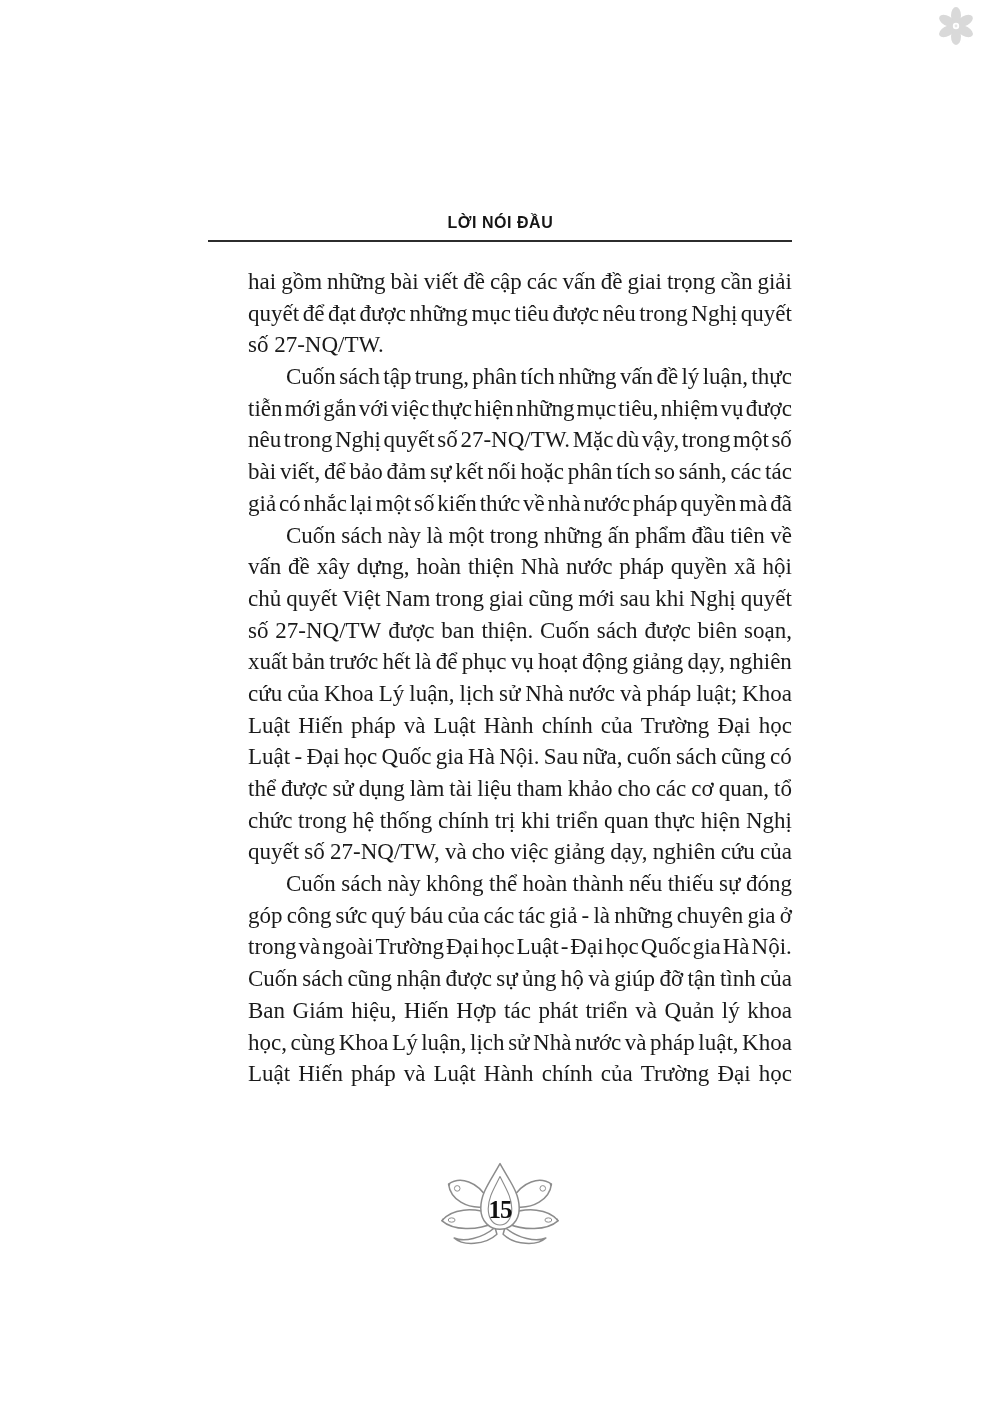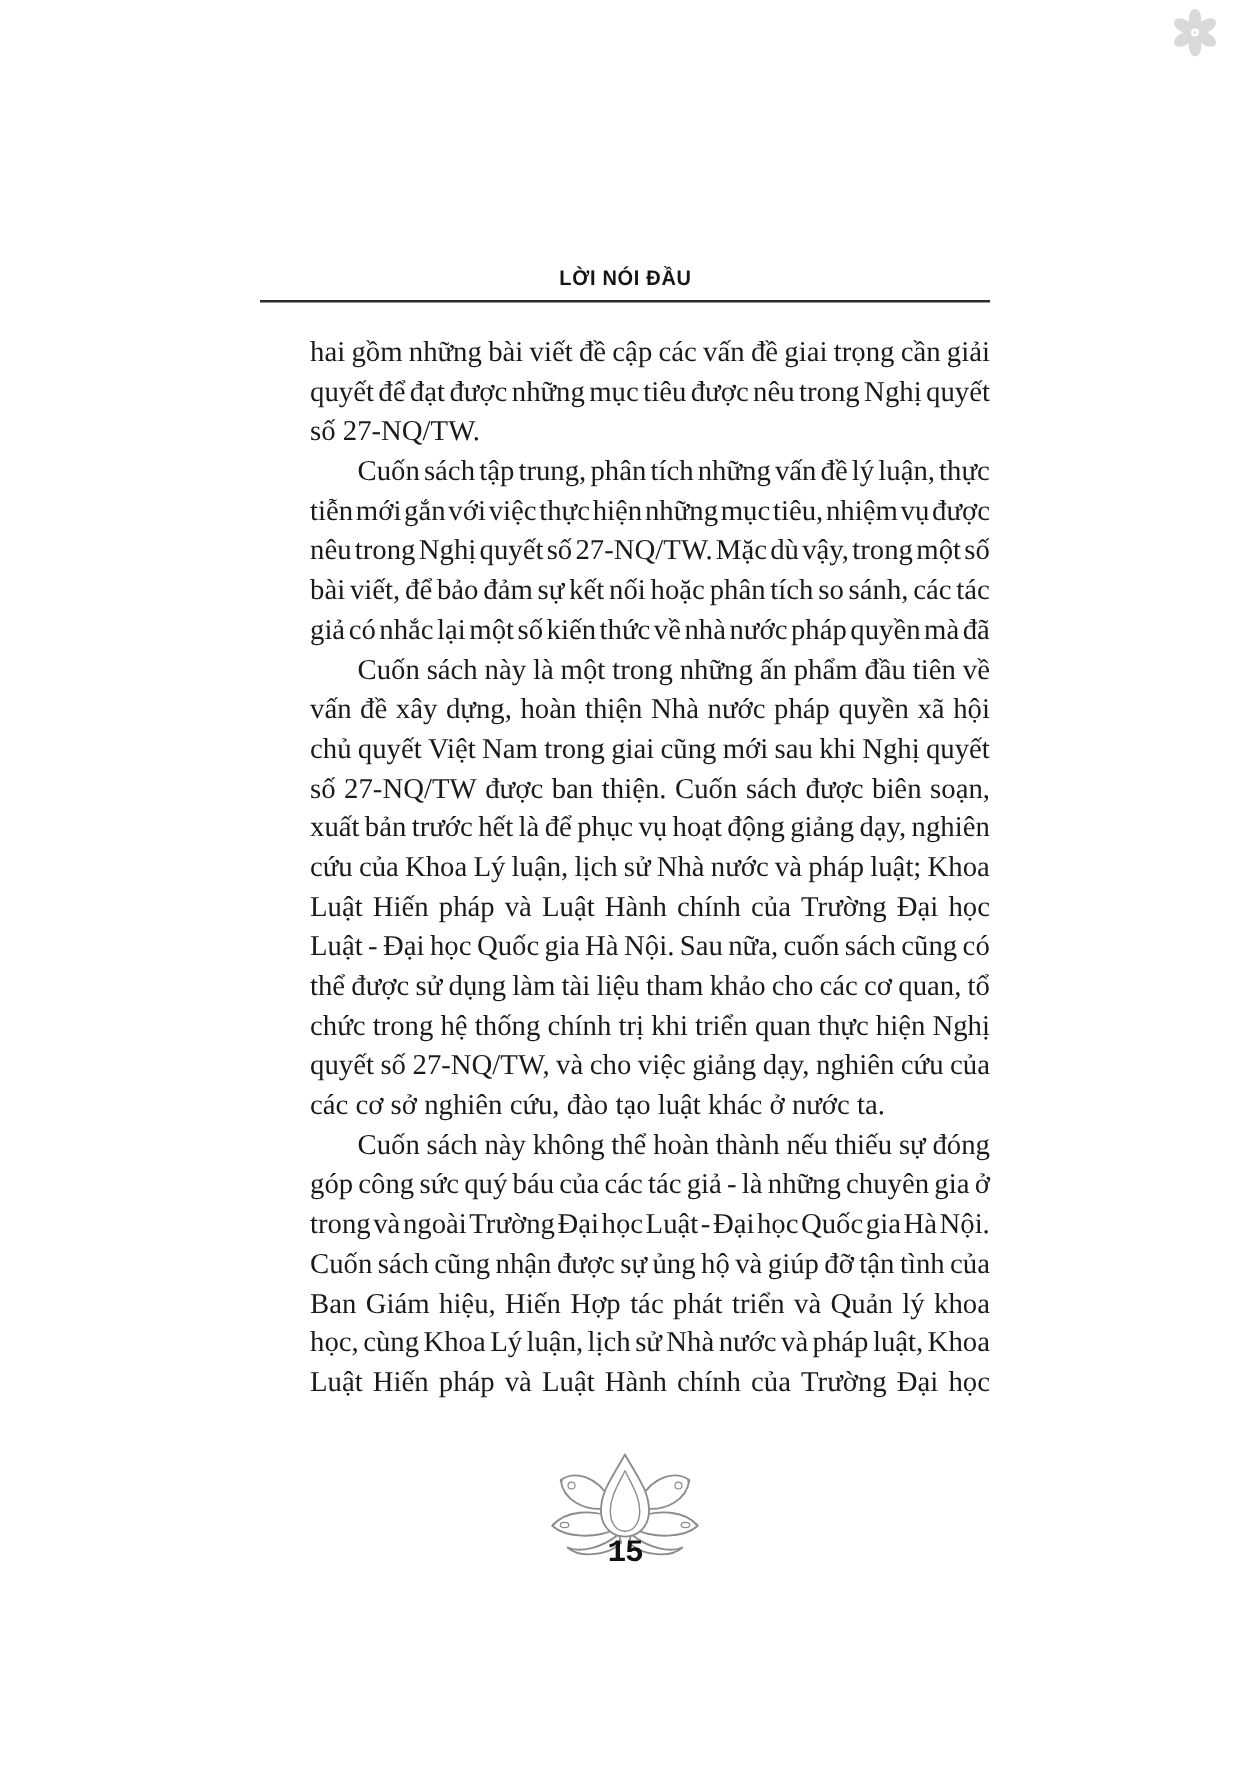--- a/index.html
+++ b/index.html
@@ -67,26 +67,25 @@
     top: 1160px;
     width: 124px;
     height: 94px;
   }
   .footer-ornament svg { display: block; width: 124px; height: 94px; }
   .pagenum {
     position: absolute;
     left: 0; right: 0;
     top: 36px;
     text-align: center;
-    font-family: Liberation Mono, monospace;
+    font-family: Liberation Serif, serif;
     font-weight: 700;
     font-size: 25px;
     letter-spacing: -1px;
     color: #101010;
-    margin-top: 32px;
   }
 </style>
 </head>
 <body>
 
 <div class="page">
 
   <div class="corner-ornament">
     <svg viewBox="0 0 40 40" width="40" height="40">
       <g fill="#d9d9d9">
@@ -364,21 +363,20 @@
         <span>27-NQ/TW,</span>
         <span>và</span>
         <span>cho</span>
         <span>việc</span>
         <span>giảng</span>
         <span>dạy,</span>
         <span>nghiên</span>
         <span>cứu</span>
         <span>của</span>
       </div>
-      <div class="line plain">các cơ sở nghiên cứu, đào tạo luật khác ở nước ta.</div>
       <div class="line just indent">
         <span>Cuốn</span>
         <span>sách</span>
         <span>này</span>
         <span>không</span>
         <span>thể</span>
         <span>hoàn</span>
         <span>thành</span>
         <span>nếu</span>
         <span>thiếu</span>

